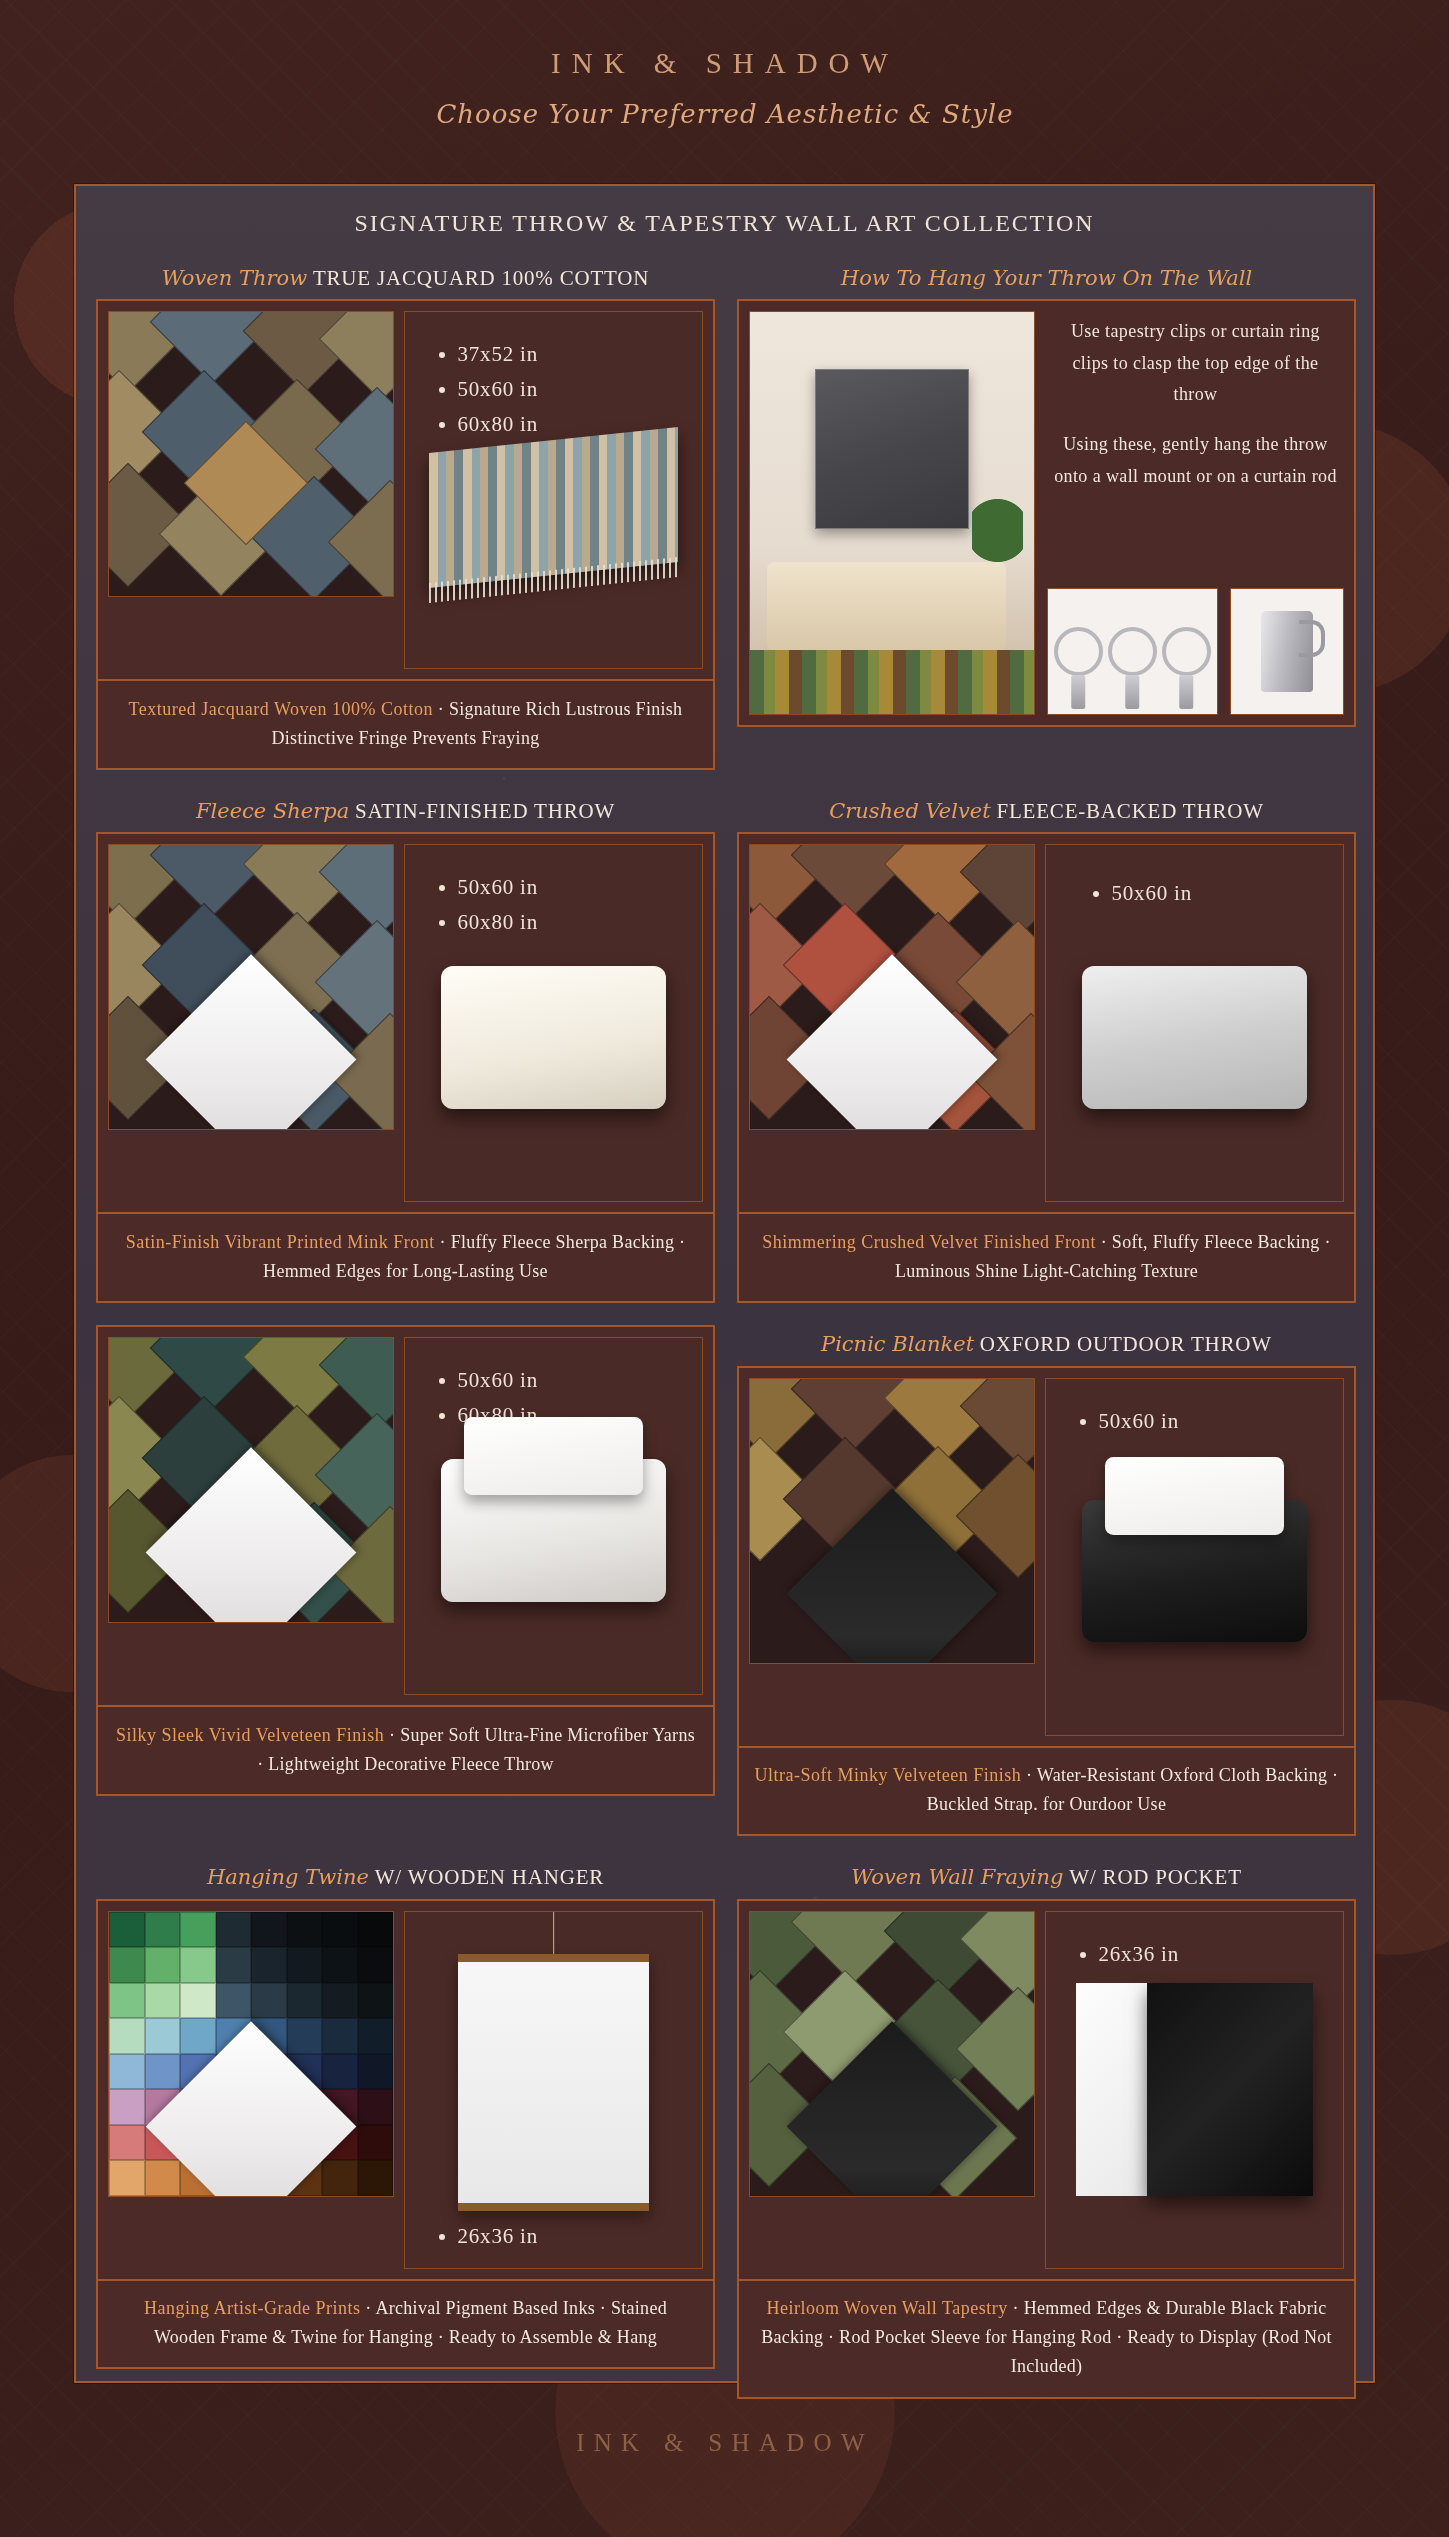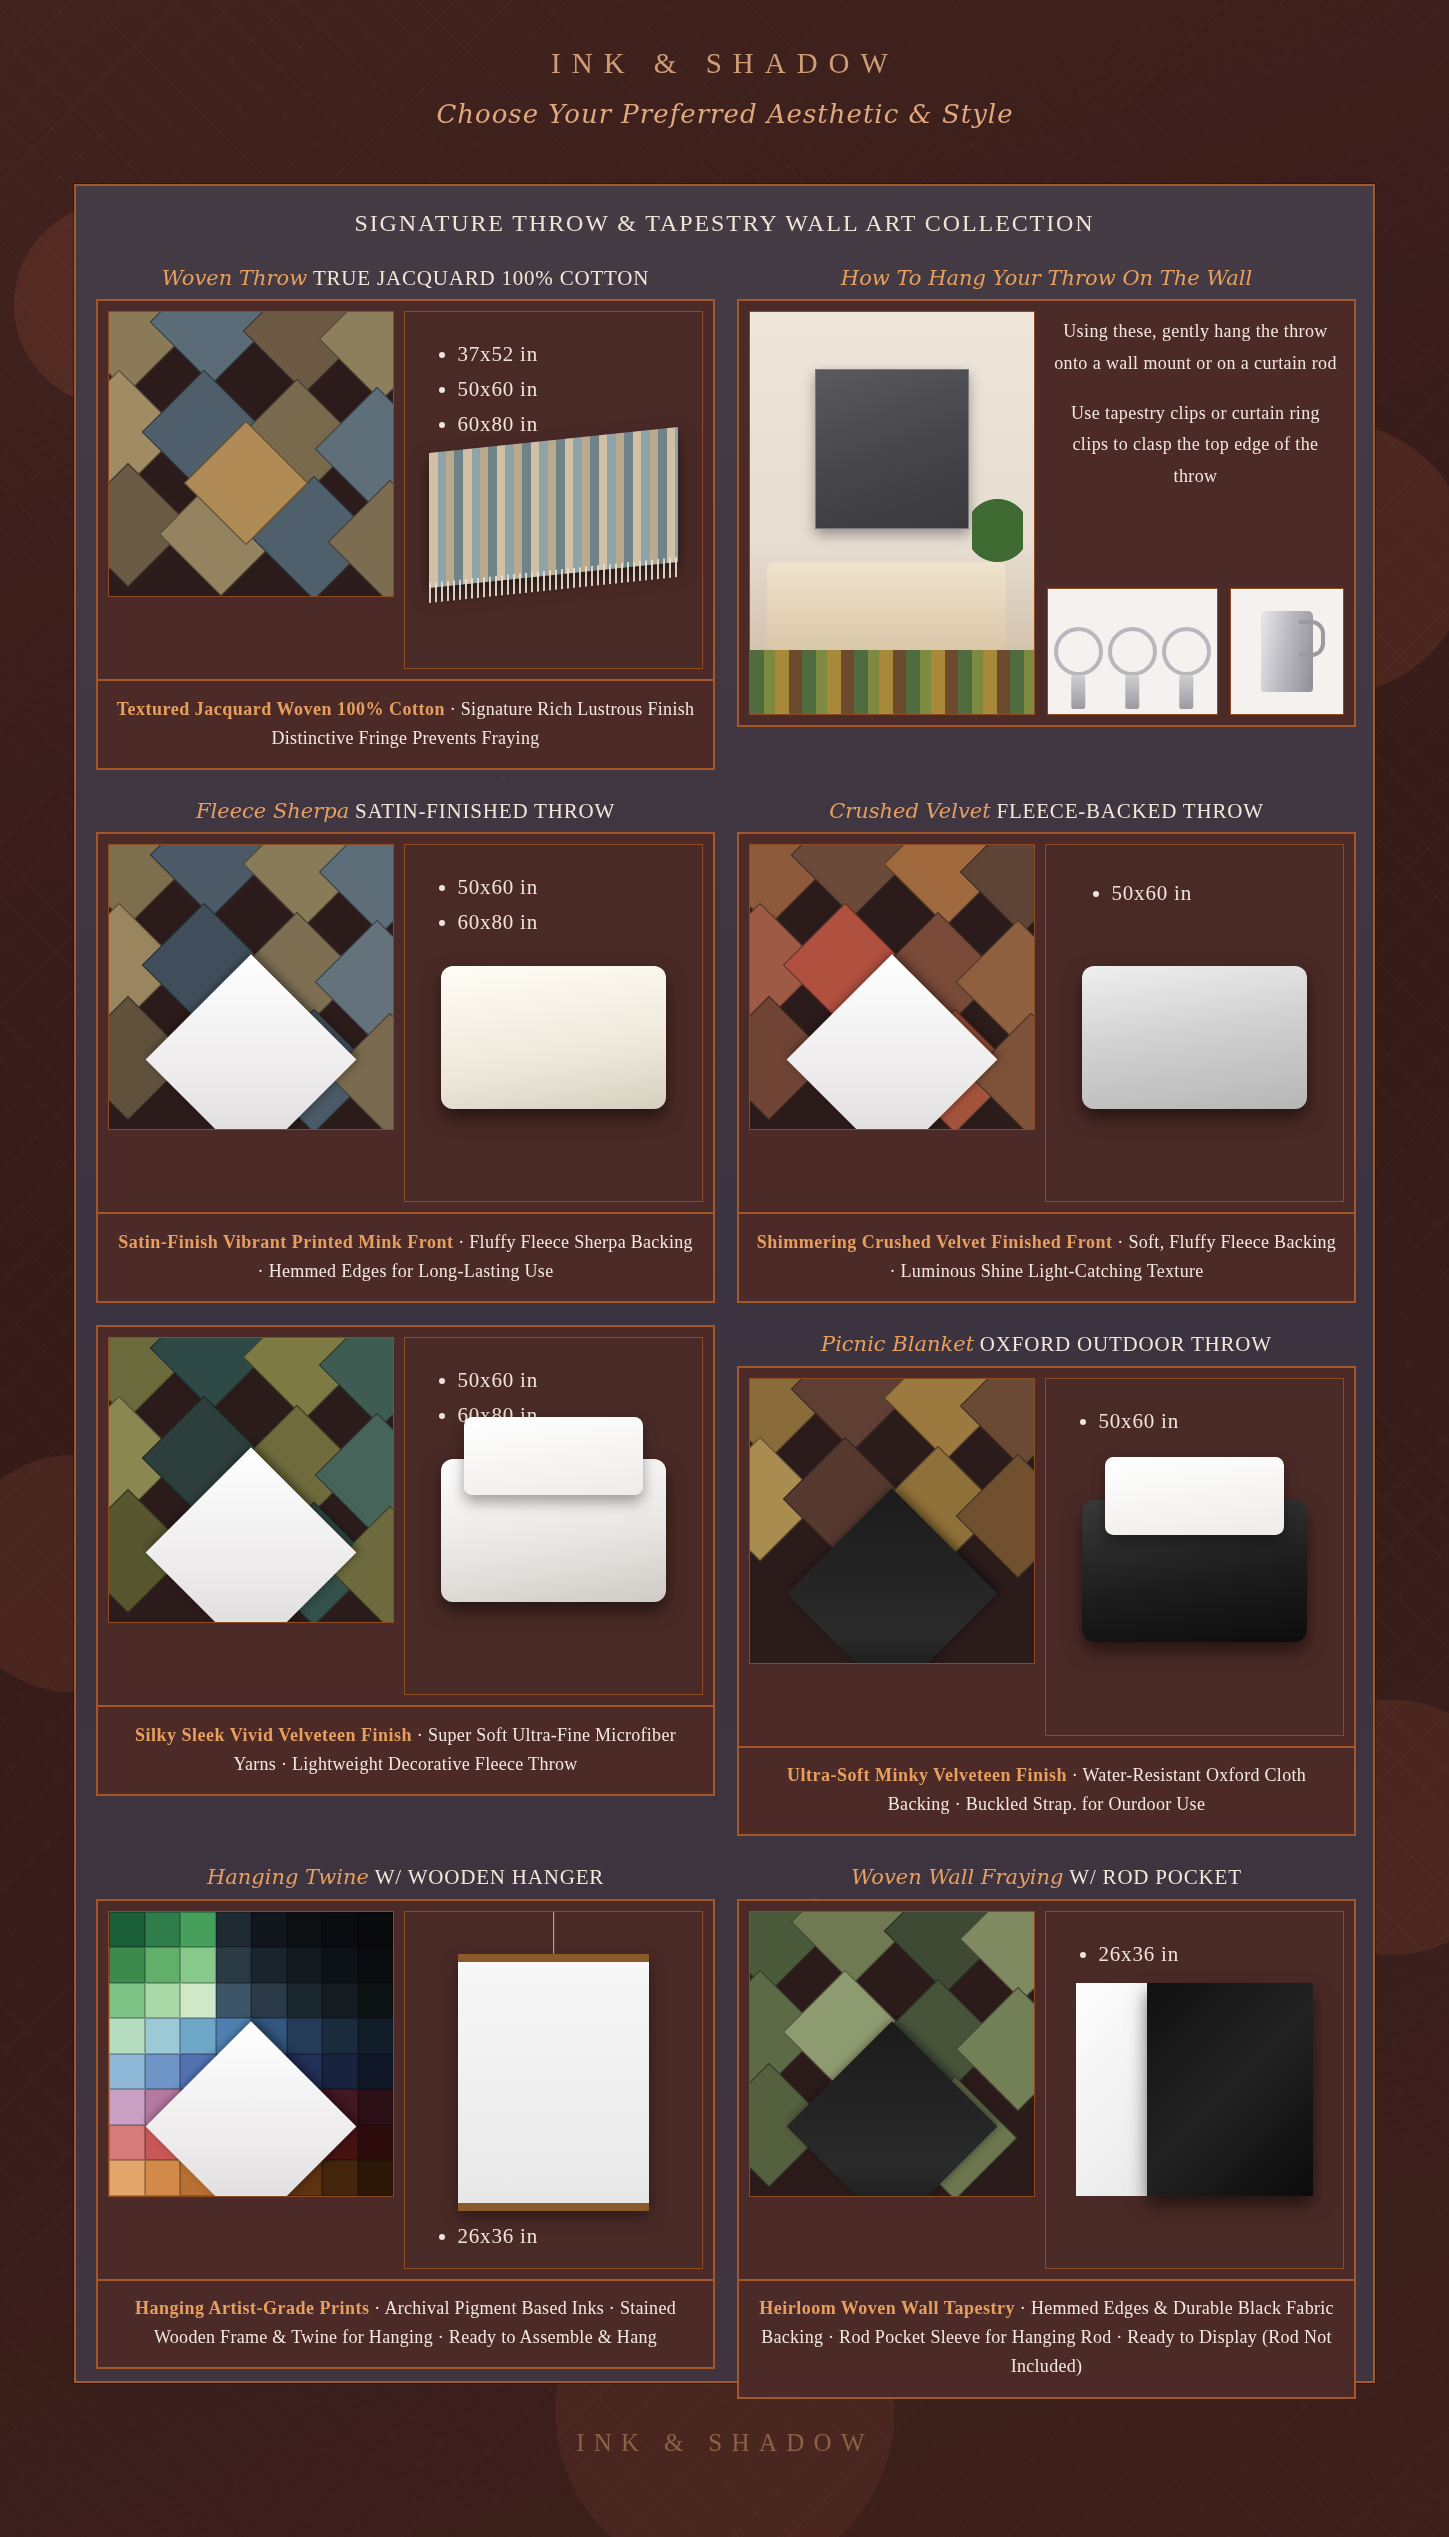--- a/index.html
+++ b/index.html
@@ -199,21 +199,21 @@
     background: #4b2a27;
     padding: 13.5px 15px 15px;
     text-align: center;
     color: #f3e9dd;
     font-family: "Liberation Serif", serif;
     font-size: 18px;
     line-height: 1.62;
     letter-spacing: 0.3px;
     min-height: 88px;
   }
-  .caption b { color:#e79f5f; font-weight:700; letter-spacing:0.5px; }
+  .caption b { color:#e79f5f; font-weight:400; letter-spacing:0.5px; }
   .card-wrap { margin-bottom: 22px; }
 
   
   .hang-body {
     border: 2.5px solid #a3572a;
     background: #4b2a27;
     padding: 10px;
     display: flex;
     gap: 12px;
     height: 428px;
@@ -392,22 +392,22 @@
         </div>
         <div class="hang-body">
           <div class="room-photo">
             <div class="wall-throw"></div>
             <div class="plant"></div>
             <div class="sofa"></div>
             <div class="rug"></div>
           </div>
           <div class="hang-right">
             <div class="hang-text">
+              <div class="blk">Use tapestry clips or curtain ring clips to clasp the top edge of the throw</div>
               <div class="blk">Using these, gently hang the throw onto a wall mount or on a curtain rod</div>
-              <div class="blk">Use tapestry clips or curtain ring clips to clasp the top edge of the throw</div>
             </div>
             <div class="hardware">
               <div class="hw-box hw-clips">
                 <div class="ring"></div>
                 <div class="ring"></div>
                 <div class="ring"></div>
               </div>
               <div class="hw-box hw-clamp">
                 <div class="clamp"></div>
               </div>

